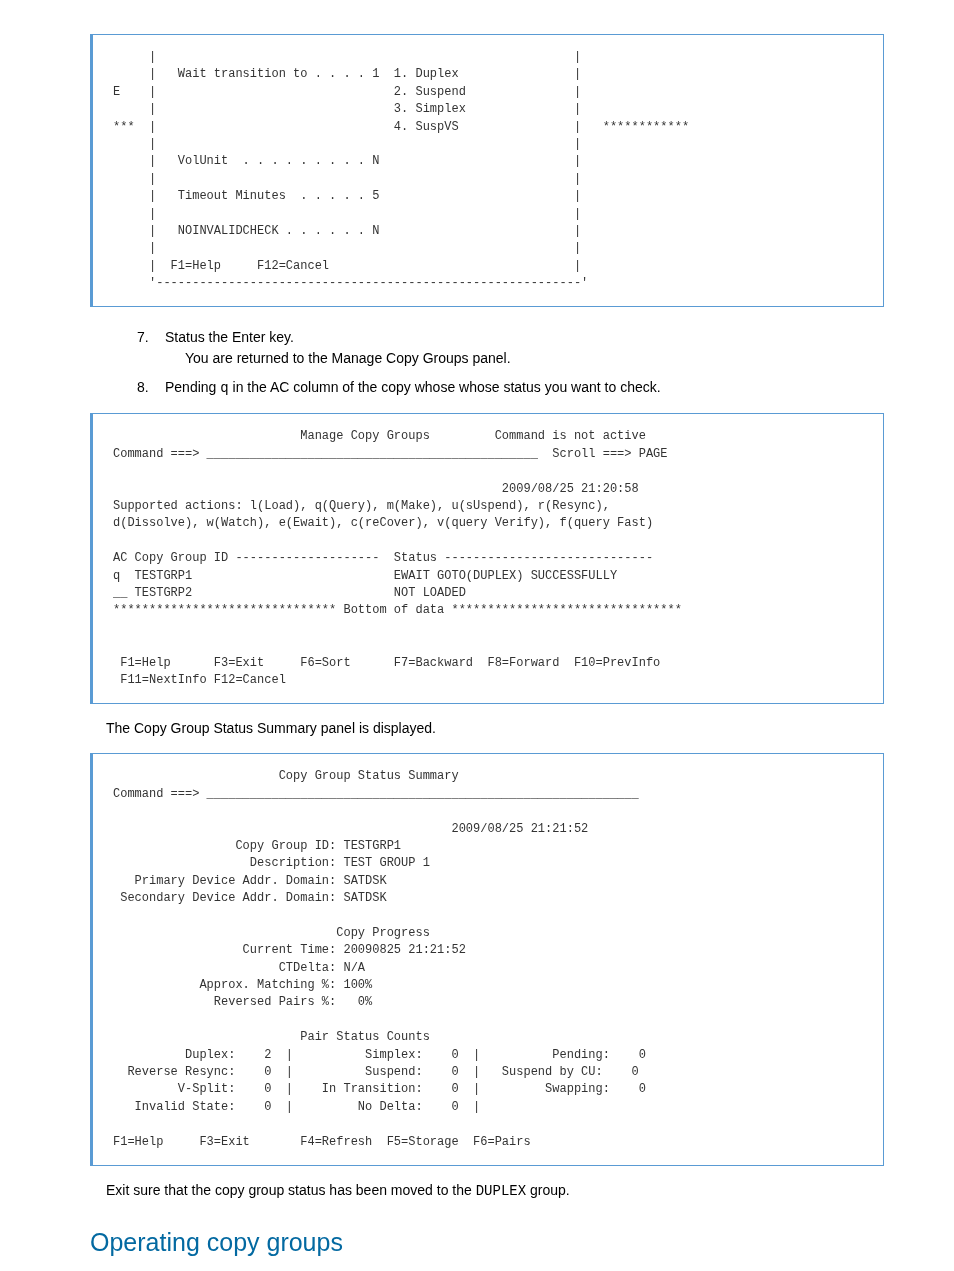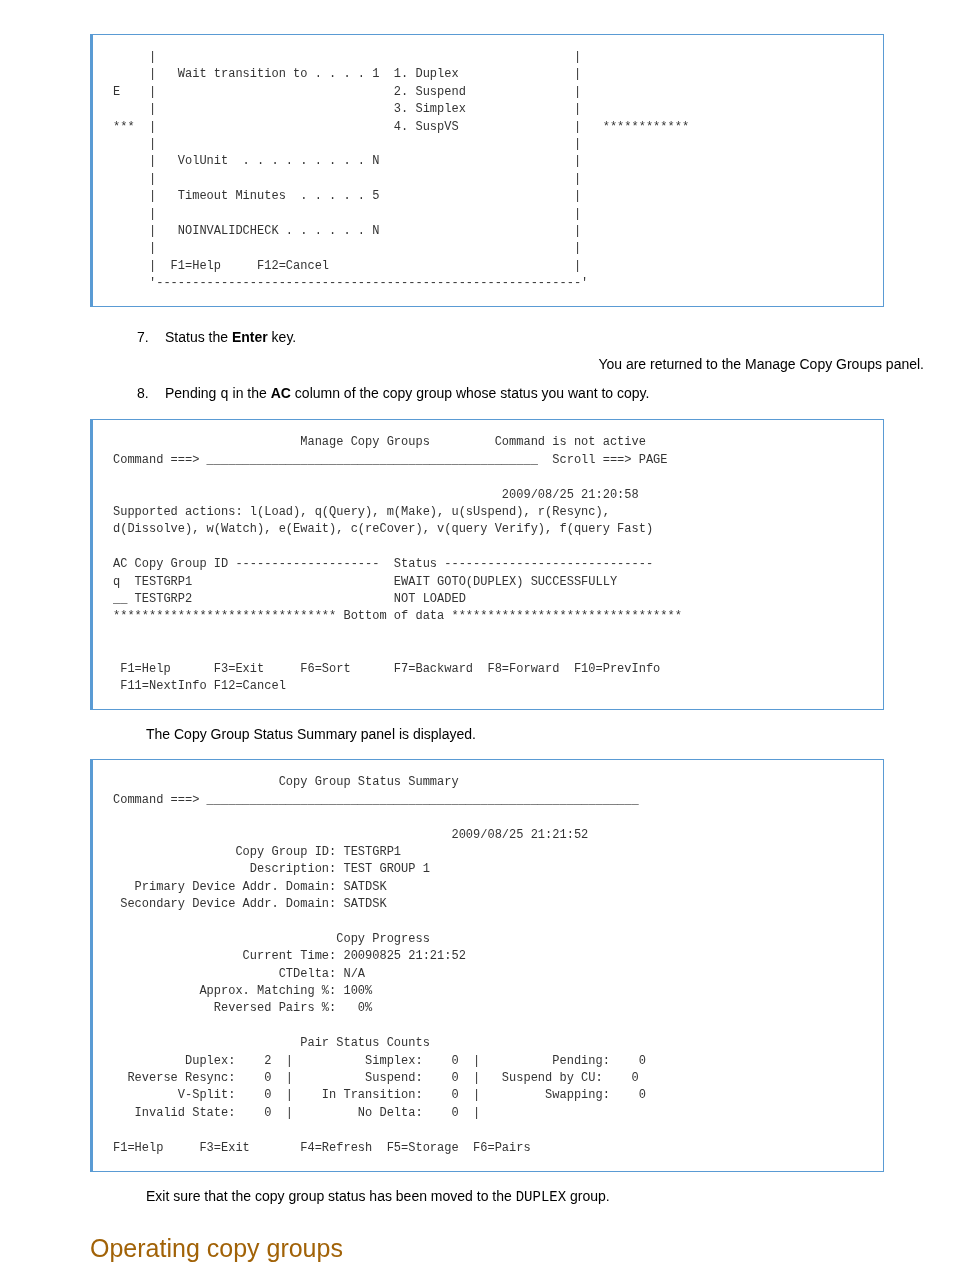--- a/index.html
+++ b/index.html
@@ -35,34 +35,32 @@
     }
     .step-num {
       position: absolute;
       left: -28px;
       top: 0;
     }
     .step-body {
       margin-left: 0;
     }
     .step-sub {
-      margin-top: 6px;
       margin-left: 20px;
-      text-align: right;
     }
     .mono-inline {
       font-family: "Courier New", Courier, monospace;
       font-size: 14px;
     }
-    .bold { font-weight: bold; }
+    .bold { font-weight: normal; }
     .caption {
-      margin: 14px 0 8px 116px;
+      margin: 14px 0 8px 76px;
     }
     h2.section-h {
-      color: #a16207;
+      color: #0369a1;
       font-weight: normal;
       font-size: 25px;
       margin: 22px 0 8px 60px;
     }
   </style>
 </head>
 <body>
 
 <div class="terminal">
   <pre>     |                                                          |
@@ -85,21 +83,21 @@
   <li>
     <span class="step-num">7.</span>
     <div class="step-body">
       <span>Status the </span><span class="bold">Enter</span><span> key.</span>
       <div class="step-sub">You are returned to the Manage Copy Groups panel.</div>
     </div>
   </li>
   <li>
     <span class="step-num">8.</span>
     <div class="step-body">
-      <span>Pending </span><span class="mono-inline">q</span><span> in the </span><span class="bold">AC</span><span> column of the copy group whose status you want to copy.</span>
+      <span>Pending </span><span class="mono-inline">q</span><span> in the </span><span class="bold">AC</span><span> column of the copy whose whose status you want to check.</span>
     </div>
   </li>
 </ol>
 
 <div class="terminal">
   <pre>                          Manage Copy Groups         Command is not active
 Command ===&gt; ______________________________________________  Scroll ===&gt; PAGE
 
                                                       2009/08/25 21:20:58
 Supported actions: l(Load), q(Query), m(Make), u(sUspend), r(Resync),

